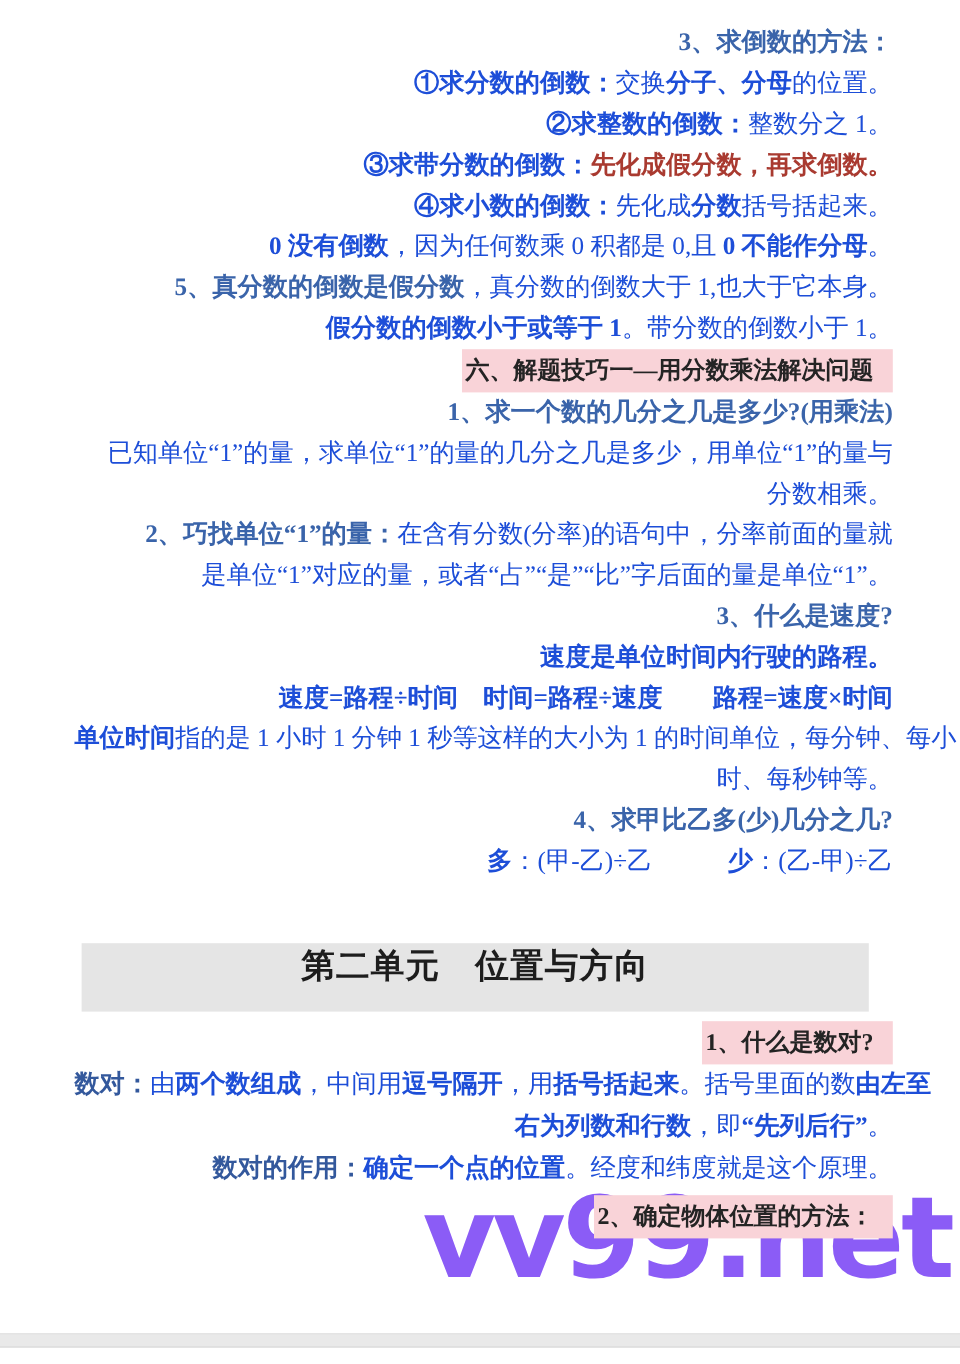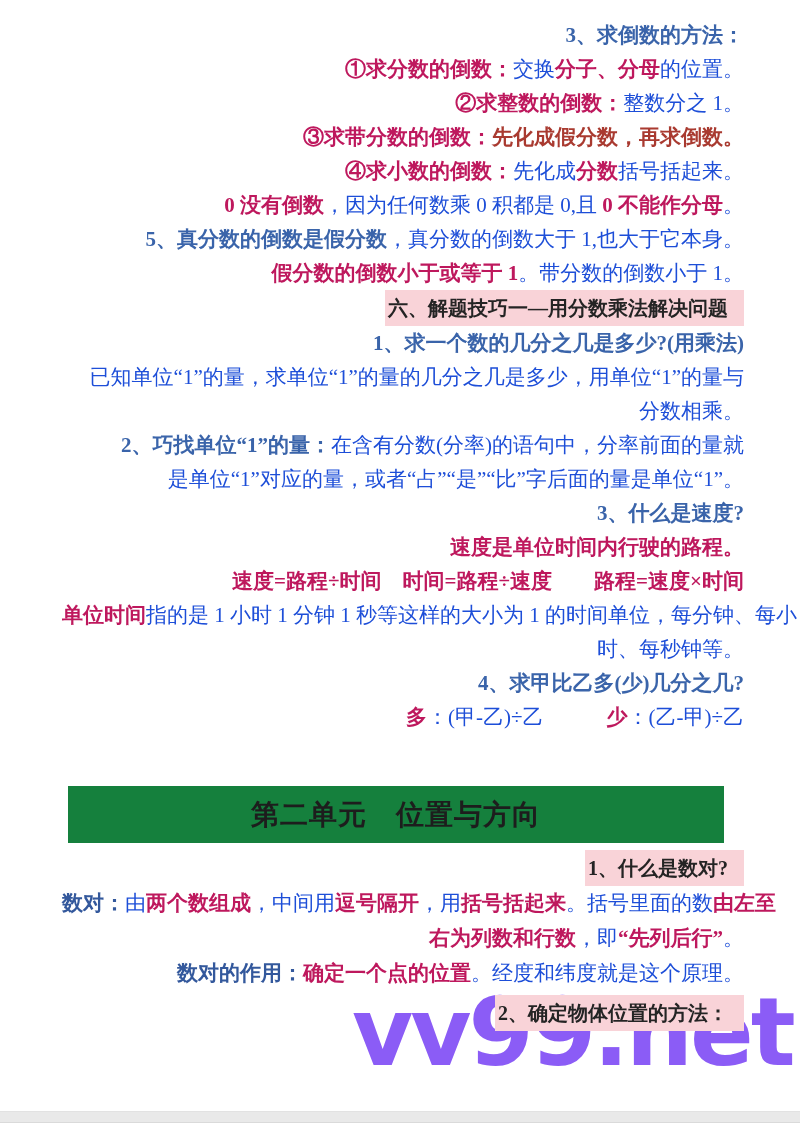--- a/index.html
+++ b/index.html
@@ -39,31 +39,31 @@
     display:inline-block;
     height:36px; line-height:36px;
     background:#f9d3d8;
     padding:0 16px 0 3px;
     font-size:20px;
   }
   .banner {
     margin-top:52px;
     margin-left:6px;
     width:656px; height:57px;
-    background:#15803d;
-    display:flex; align-items:center; justify-content:center;
+    background:#e5e5e5;
+    display:flex; justify-content:center;
     font-size:28px; font-weight:bold; color:#1d1d1d;
     letter-spacing:1px;
   }
   .banner + .line.heading { margin-top:7px; }
   .line.heading:last-child { margin-top:4px; }
   .seg-blue       { color:#3a64aa; font-weight:600; }
   .seg-blue-bold  { color:#33589c; font-weight:700; }
   .seg-red        { color:#a93a30; font-weight:600; }
-  .seg-red-bold   { color:#be185d; font-weight:700; }
+  .seg-red-bold   { color:#1d4ed8; font-weight:700; }
   .seg-black      { color:#1d4ed8; font-weight:400; }
   .seg-black-bold { color:#242424; font-weight:700; }
   .page-break {
     position:absolute;
     left:0; right:0; top:1111px;
     height:12px;
     background:#e9e9e9;
     border-top:1px solid #e2e2e2;
     border-bottom:1px solid #dadada;
     z-index:2;

